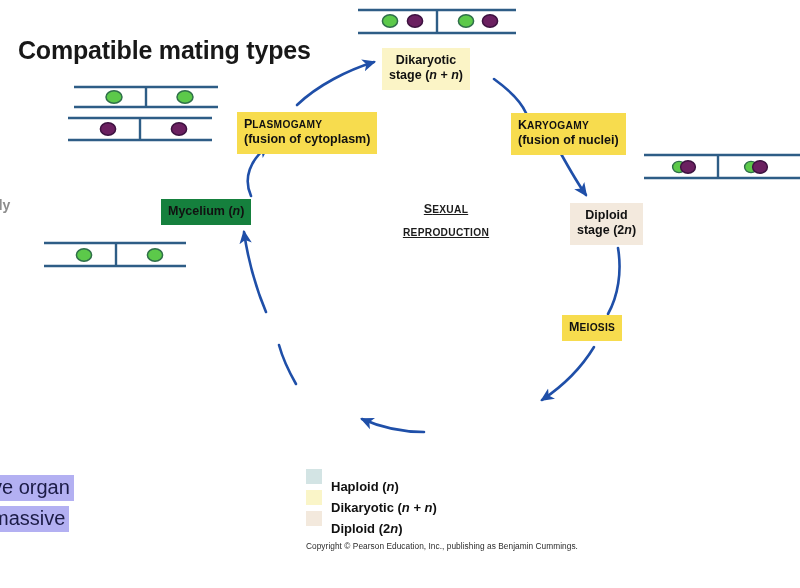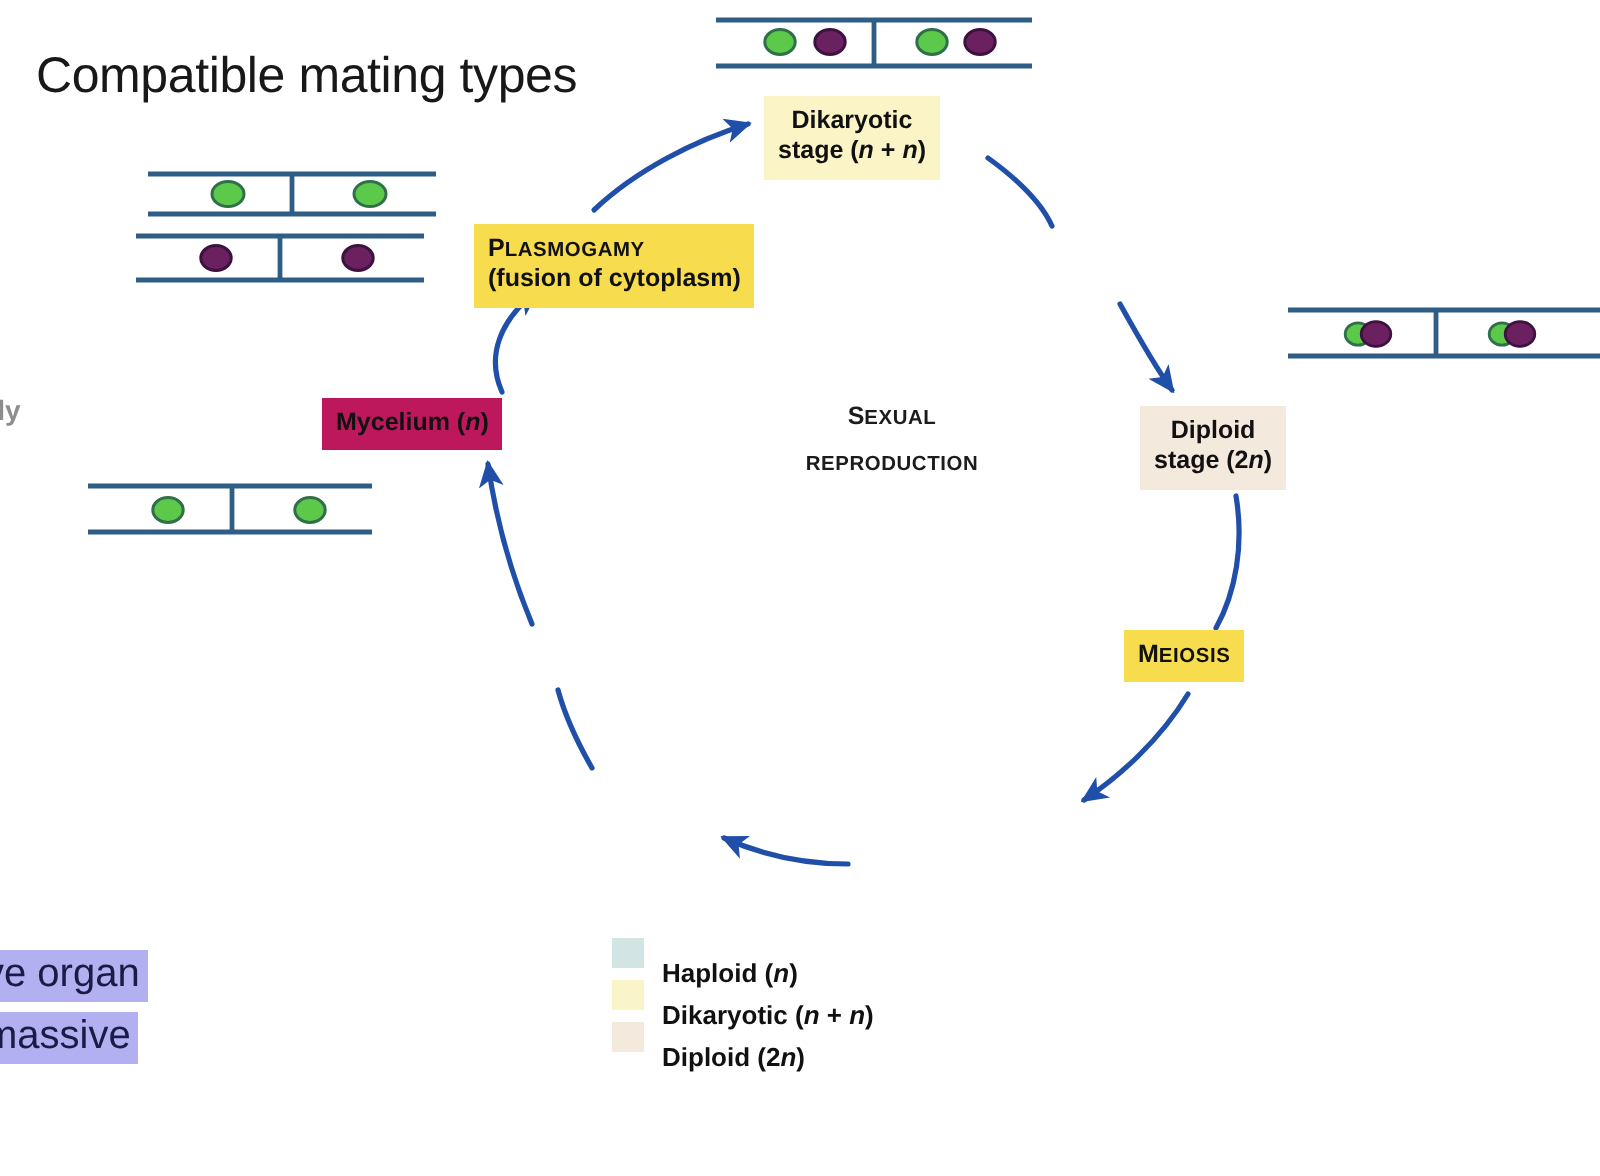--- a/index.html
+++ b/index.html
@@ -16,23 +16,23 @@
     width: 800px;
     height: 588px;
     background: #ffffff;
     overflow: hidden;
   }
   .abs { position: absolute; }
 
   
   #slide-heading {
     left: 18px;
-    top: 24px;
+    top: 36px;
     font-size: 25px;
-    font-weight: 400;
+    font-weight: 700;
     color: #181818;
     letter-spacing: -0.2px;
     white-space: nowrap;
   }
 
   
   #left-fragment {
     left: -6px;
     top: 197px;
     font-size: 14px;
@@ -64,21 +64,21 @@
   
   .box {
     box-sizing: border-box;
     font-size: 12.5px;
     font-weight: bold;
     color: #111111;
     line-height: 1.22;
     padding: 5px 7px 6px 7px;
     white-space: nowrap;
   }
-  .box.haploid    { background: #be185d; }
+  .box.haploid    { background: #15803d; }
   .box.dikaryotic { background: #fbf4c6; }
   .box.diploid    { background: #f3e9dd; }
   .box.process    { background: #f7dc4e; }
 
   .box em { font-style: italic; font-weight: bold; }
 
   
   .sc-first { font-size: 12.5px; }
   .sc-rest  { font-size: 10.2px; letter-spacing: 0.3px; margin-top: 12px; }
 
@@ -94,20 +94,21 @@
 
   
   #center-caption {
     left: 386px;
     top: 196px;
     width: 120px;
     text-align: center;
     color: #1c1c1c;
     font-weight: bold;
     line-height: 1.45;
+    text-decoration: underline;
   }
   #center-caption .cc-line { display: block; }
 
   
   #legend {
     left: 306px;
     top: 468px;
   }
   .legend-row {
     display: flex;
@@ -228,20 +229,24 @@
   <div class="abs box dikaryotic" id="box-dikaryotic-stage">
     <div>Dikaryotic</div>
     <div>stage (<em>n</em> + <em>n</em>)</div>
   </div>
 
   <div class="abs box process" id="box-plasmogamy">
     <div><span class="sc-first">P</span><span class="sc-rest">LASMOGAMY</span></div>
     <div>(fusion of cytoplasm)</div>
   </div>
 
+  <div class="abs box process" id="box-karyogamy">
+    <div><span class="sc-first">K</span><span class="sc-rest">ARYOGAMY</span></div>
+    <div>(fusion of nuclei)</div>
+  </div>
 
   <div class="abs box diploid" id="box-diploid-stage">
     <div>Diploid</div>
     <div>stage (2<em>n</em>)</div>
   </div>
 
   <div class="abs box process" id="box-meiosis">
     <div><span class="sc-first">M</span><span class="sc-rest">EIOSIS</span></div>
   </div>
 
@@ -265,14 +270,15 @@
     <div class="legend-row">
       <span class="legend-swatch" style="background:#faf5c8;"></span>
       <span class="legend-label">Dikaryotic (<em>n</em> + <em>n</em>)</span>
     </div>
     <div class="legend-row">
       <span class="legend-swatch" style="background:#f3e9dd;"></span>
       <span class="legend-label">Diploid (2<em>n</em>)</span>
     </div>
   </div>
 
+  <div class="abs" id="copyright">Copyright © Pearson Education, Inc., publishing as Benjamin Cummings.</div>
 
 </div>
 
 </body></html>

